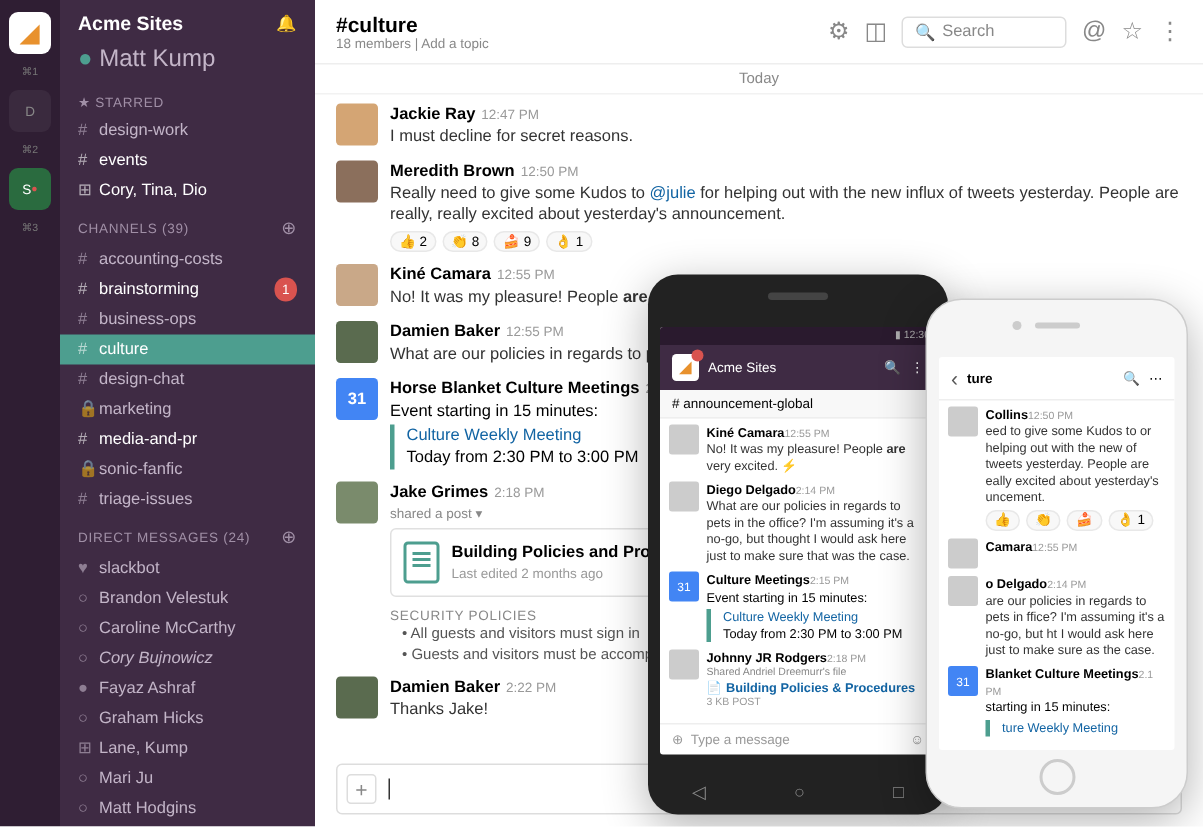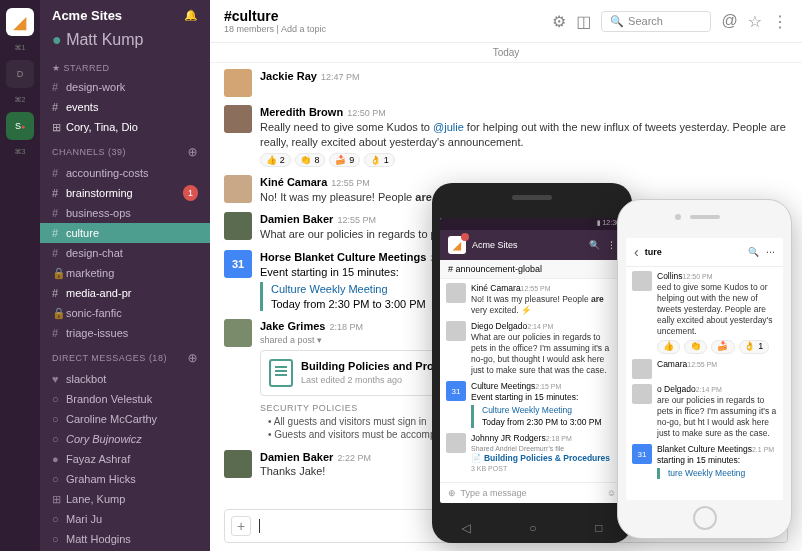--- a/index.html
+++ b/index.html
@@ -54,21 +54,21 @@
 .android{width:200px;height:360px;bottom:8px;right:170px;padding:35px 8px 40px}
 .iphone{width:175px;height:340px;bottom:12px;right:10px;background:#f5f5f5;padding:38px 8px 38px;border:1px solid #ccc;border-radius:24px}
 .phone-screen{background:#fff;width:100%;height:100%;border-radius:2px;overflow:hidden;display:flex;flex-direction:column;font-size:9px}
 .android .phone-header{background:#3f2b44;color:#fff;padding:6px 8px;display:flex;align-items:center;gap:6px}
 .android-status{background:#2a1a2e;height:12px}
 .phone-ch{background:#f8f8f8;padding:4px 8px;font-size:9px;border-bottom:1px solid #eee}
 .phone-msgs{flex:1;overflow:hidden;padding:4px 6px}
 .pmsg{display:flex;gap:5px;margin-bottom:5px}
 .pavatar{width:20px;height:20px;border-radius:2px;background:#ddd;flex-shrink:0}
 .pmsg-body{flex:1;font-size:8.5px;line-height:1.3}
-.pmsg-name{font-weight:normal}
+.pmsg-name{font-weight:bold}
 .pmsg-time{font-size:7px;color:#999}
 .phone-input{border-top:1px solid #eee;padding:5px 8px;display:flex;align-items:center;gap:5px;color:#999;font-size:9px}
 .android-nav{position:absolute;bottom:8px;left:0;right:0;display:flex;justify-content:space-around;color:#888;font-size:12px}
 .iphone-header{display:flex;align-items:center;padding:6px 8px;border-bottom:1px solid #eee;gap:6px}
 .speaker{width:30px;height:4px;background:#ccc;border-radius:2px}
 .home-btn{position:absolute;bottom:8px;left:50%;transform:translateX(-50%);width:24px;height:24px;border:2px solid #ccc;border-radius:50%}
 .a-logo{width:18px;height:18px;background:#fff;border-radius:3px;display:flex;align-items:center;justify-content:center;color:#e8912d;font-weight:bold;font-size:10px;position:relative}
 .a-badge{position:absolute;top:-3px;right:-3px;background:#d9534f;width:8px;height:8px;border-radius:50%}
 .icon-btn{cursor:pointer}
 .cursor-bar{width:1px;height:14px;background:#333}
@@ -151,21 +151,21 @@
           <span class="ch-prefix">🔒</span>
           <span>sonic-fanfic</span>
         </li>
         <li class="ch-item">
           <span class="ch-prefix">#</span>
           <span>triage-issues</span>
         </li>
       </ul>
 
     <div class="sec-title">
-        <span><span>DIRECT MESSAGES</span> <span>(18)</span></span>
+        <span><span>DIRECT MESSAGES</span> <span>(24)</span></span>
         <span class="plus-icon">⊕</span>
       </div>
     <ul class="ch-list" id="dms-list">
         <li class="ch-item">
           <span class="ch-prefix">♥</span>
           <span>slackbot</span>
         </li>
         <li class="ch-item">
           <span class="ch-prefix">○</span>
           <span>Brandon Velestuk</span>
@@ -221,21 +221,21 @@
           </div>
         <span class="icon-btn">@</span>
         <span class="icon-btn">☆</span>
         <span class="icon-btn">⋮</span>
       </div>
     </div>
     <div class="today-sep">Today</div>
     <div class="msgs" id="msgs">
         <div class="msg">
           <div class="avatar" style="background: rgb(212, 165, 116);"></div>
-          <div class="msg-body"><span class="msg-name">Jackie Ray</span><span class="msg-time">12:47 PM</span></div>
+          <div class="msg-body"><span class="msg-name">Jackie Ray</span><span class="msg-time">12:47 PM</span><div class="msg-text">I must decline for secret reasons.</div></div>
         </div>
         <div class="msg">
           <div class="avatar" style="background: rgb(139, 111, 92);"></div>
           <div class="msg-body"><span class="msg-name">Meredith Brown</span><span class="msg-time">12:50 PM</span><div class="msg-text">Really need to give some Kudos to <span class="mention">@julie</span> for helping out with the new influx of tweets yesterday. People are really, really excited about yesterday's announcement.</div><div class="reactions">
               <span class="react">👍 2</span>
               <span class="react">👏 8</span>
               <span class="react">🍰 9</span>
               <span class="react">👌 1</span>
             </div></div>
         </div>

